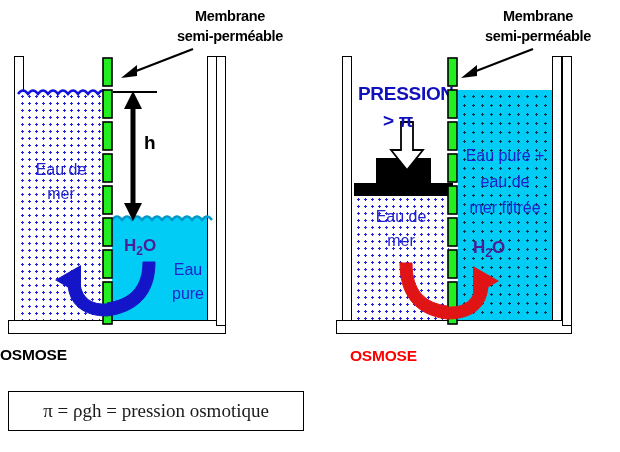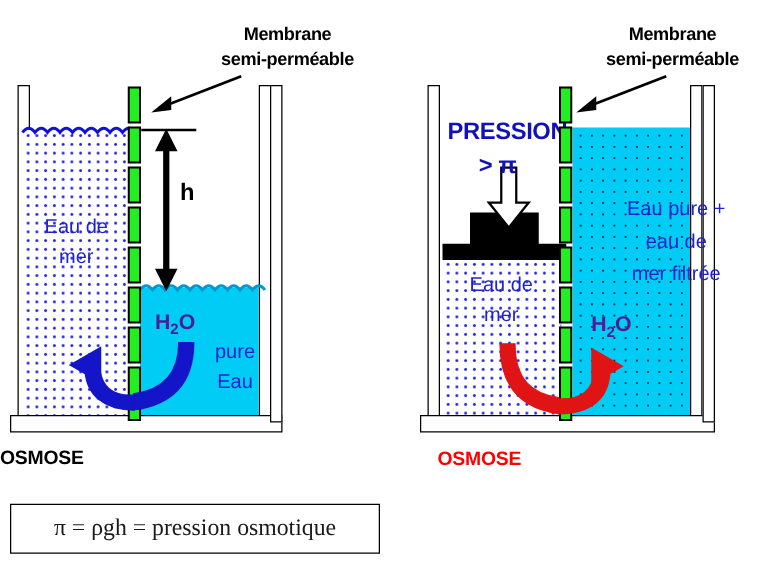--- a/index.html
+++ b/index.html
@@ -9,21 +9,21 @@
   body {
     width: 620px;
     height: 452px;
     background: #ffffff;
     font-family: "Liberation Sans", sans-serif;
     position: relative;
     overflow: hidden;
   }
   .stage {
     position: absolute;
-    left: 0; top: 12px;
+    left: 0; top: 0;
     width: 620px; height: 384px;
   }
   .abs { position: absolute; }
 
   
   .lbl-membrane {
     font-weight: bold;
     font-size: 14.5px;
     color: #000000;
     letter-spacing: -0.3px;
@@ -170,22 +170,22 @@
     <div class="abs lbl-blue" style="left:20px;top:158px;width:82px;">
       <div>Eau de</div>
       <div>mer</div>
     </div>
 
     <div class="abs lbl-h2o" style="left:124px;top:236px;">
       <span>H</span><sub>2</sub><span>O</span>
     </div>
 
     <div class="abs lbl-blue" style="left:163px;top:258px;width:50px;">
+      <div>Eau</div>
       <div>pure</div>
-      <div>Eau</div>
     </div>
 
     <svg class="abs" width="110" height="70" style="left:55px;top:250px;">
 
       <path d="M100,12 C100,45 82,62 52,66 L52,53 C74,50 88,38 88,12 Z" fill="#1414c8" stroke="#1414c8" stroke-width="1"></path>
 
       <path d="M52,66 C28,66 14,54 13,34 L25,34 C27,48 36,55 52,54 Z" fill="#1414c8" stroke="#1414c8" stroke-width="1"></path>
       <polygon points="0,30 26,15 26,45" fill="#1414c8"></polygon>
     </svg>
 
@@ -235,21 +235,21 @@
         <rect x="1" y="224" width="9" height="28"></rect>
         <rect x="1" y="252" width="9" height="14"></rect>
       </g>
     </svg>
 
     <div class="abs lbl-blue" style="left:46px;top:205px;width:90px;">
       <div>Eau de</div>
       <div>mer</div>
     </div>
 
-    <div class="abs lbl-blue" style="left:146px;top:143px;width:98px;line-height:26px;padding-left:36px;">
+    <div class="abs lbl-blue" style="left:146px;top:143px;width:98px;line-height:26px;">
       <div>Eau pure +</div>
       <div>eau de</div>
       <div>mer filtrée</div>
     </div>
 
     <div class="abs lbl-h2o" style="left:163px;top:238px;">
       <span>H</span><sub>2</sub><span>O</span>
     </div>
 
     <svg class="abs" width="110" height="72" style="left:85px;top:253px;">

